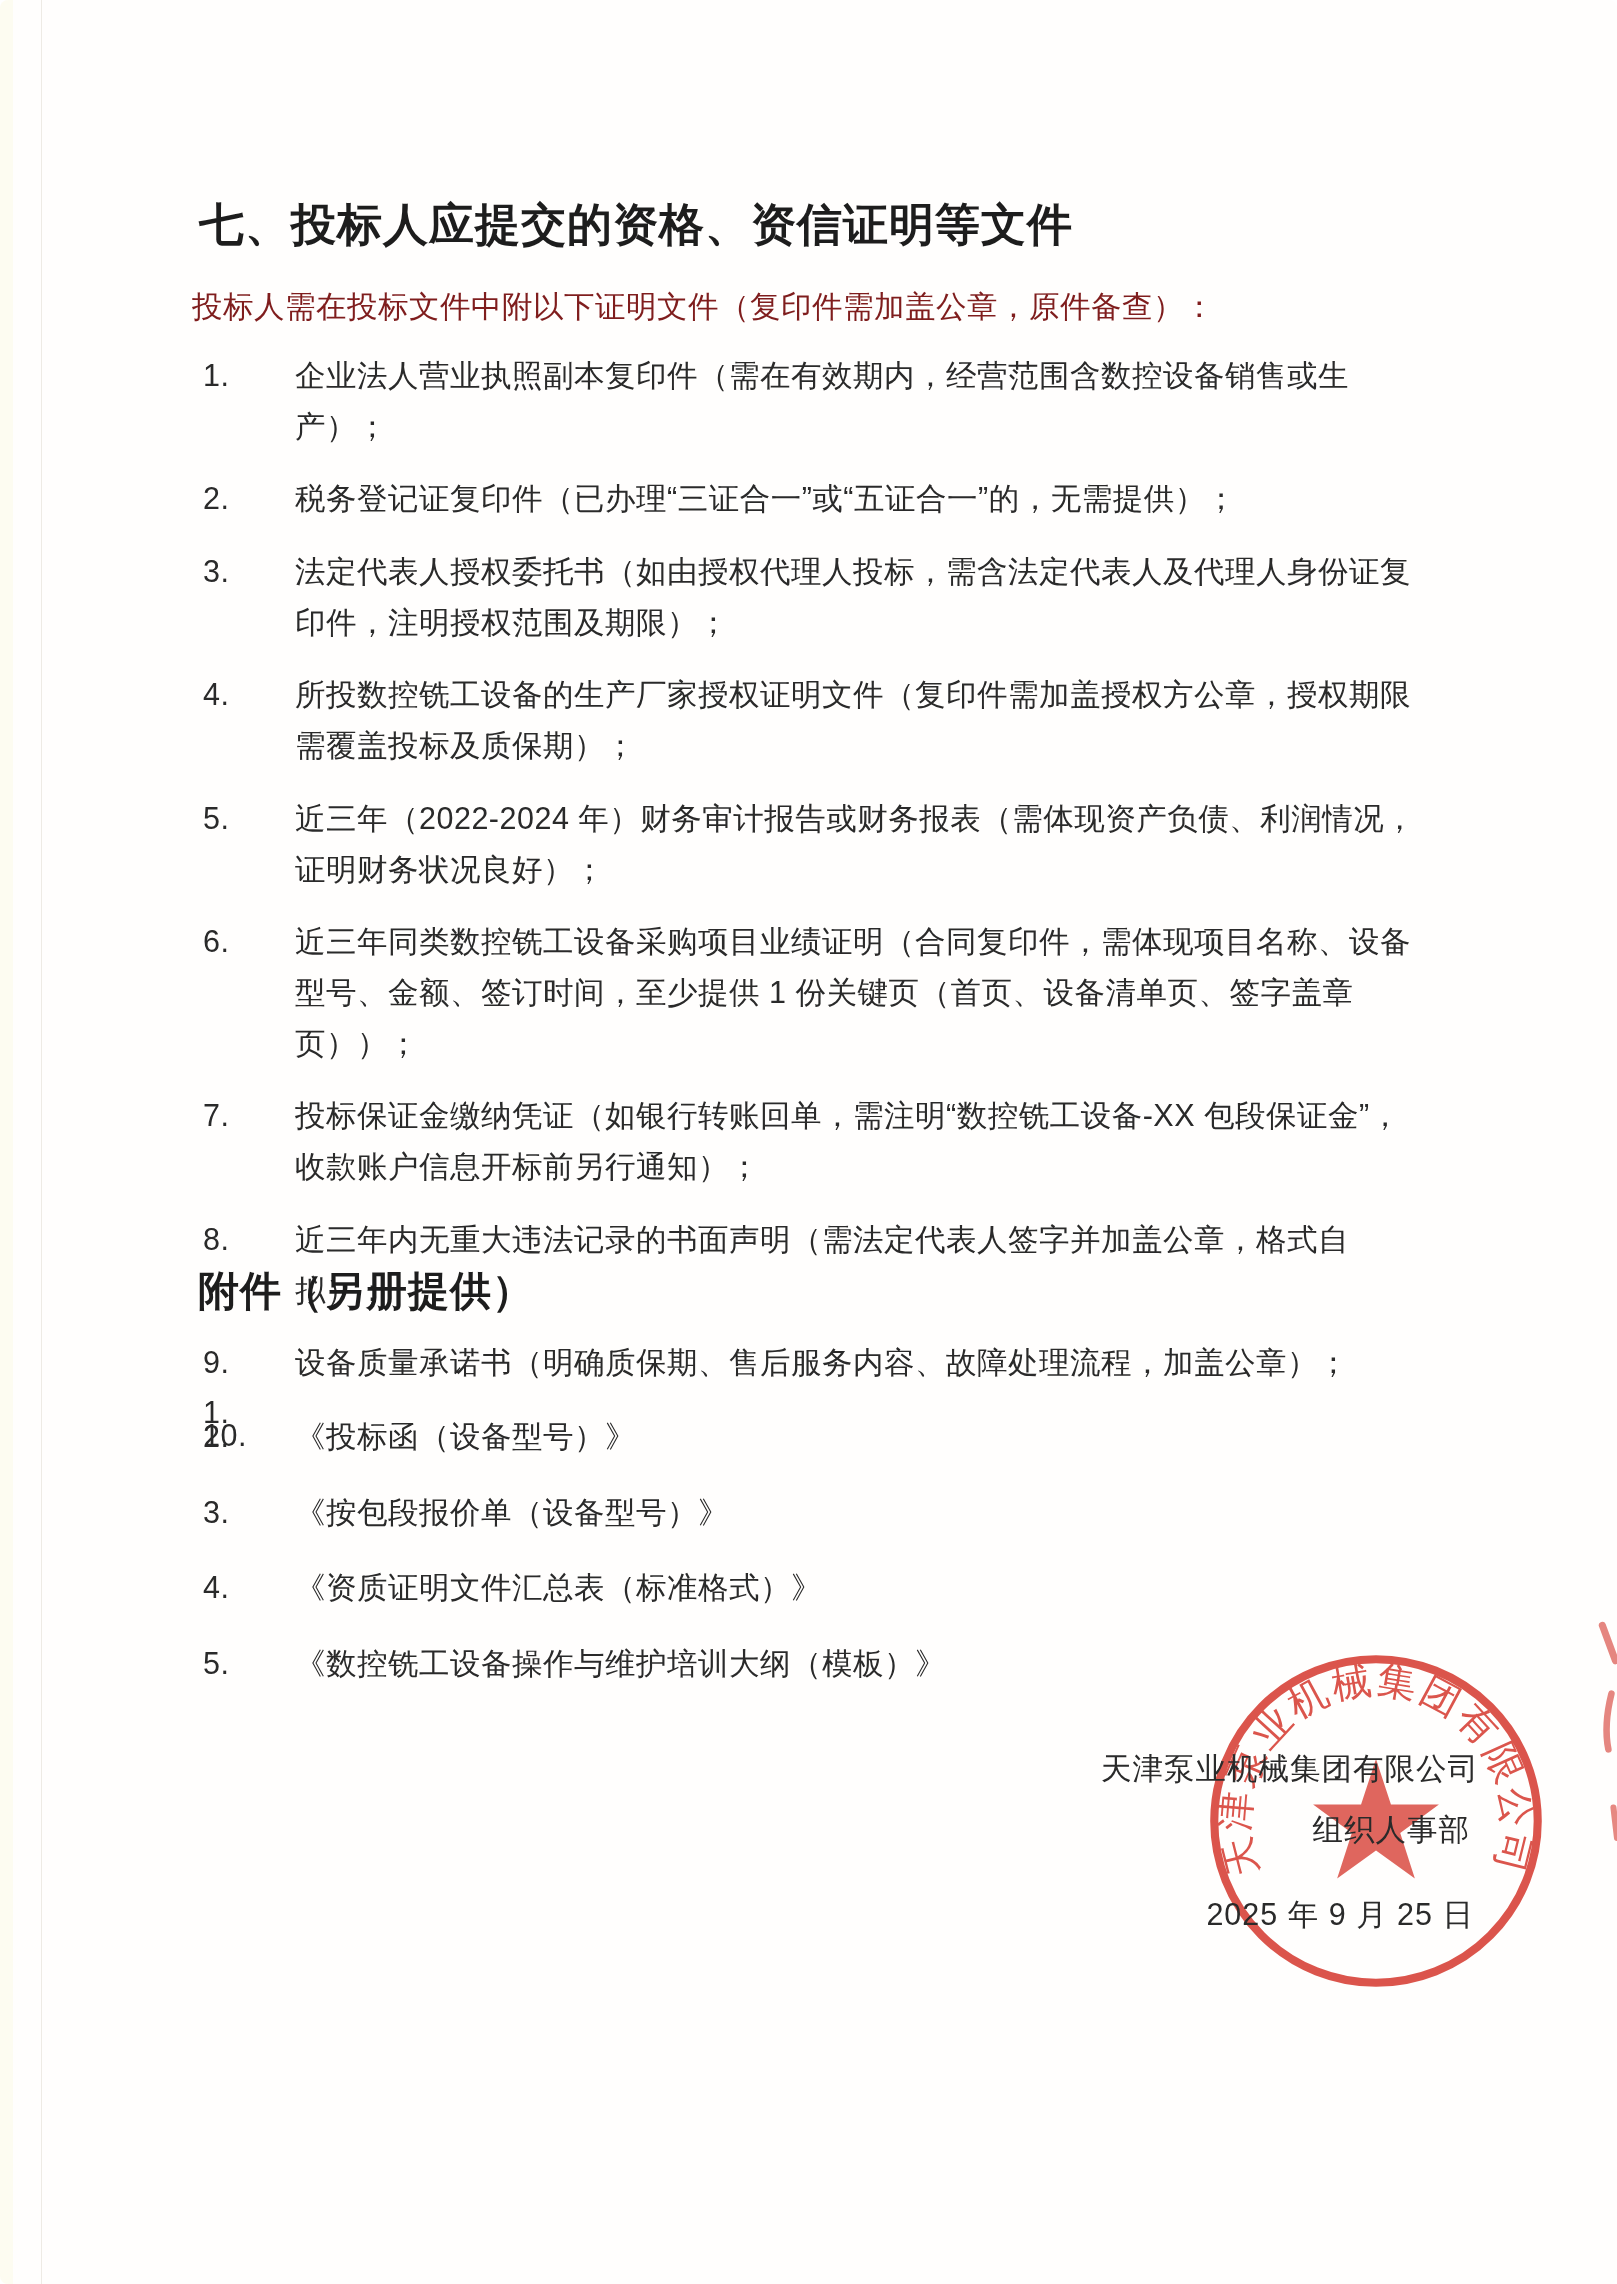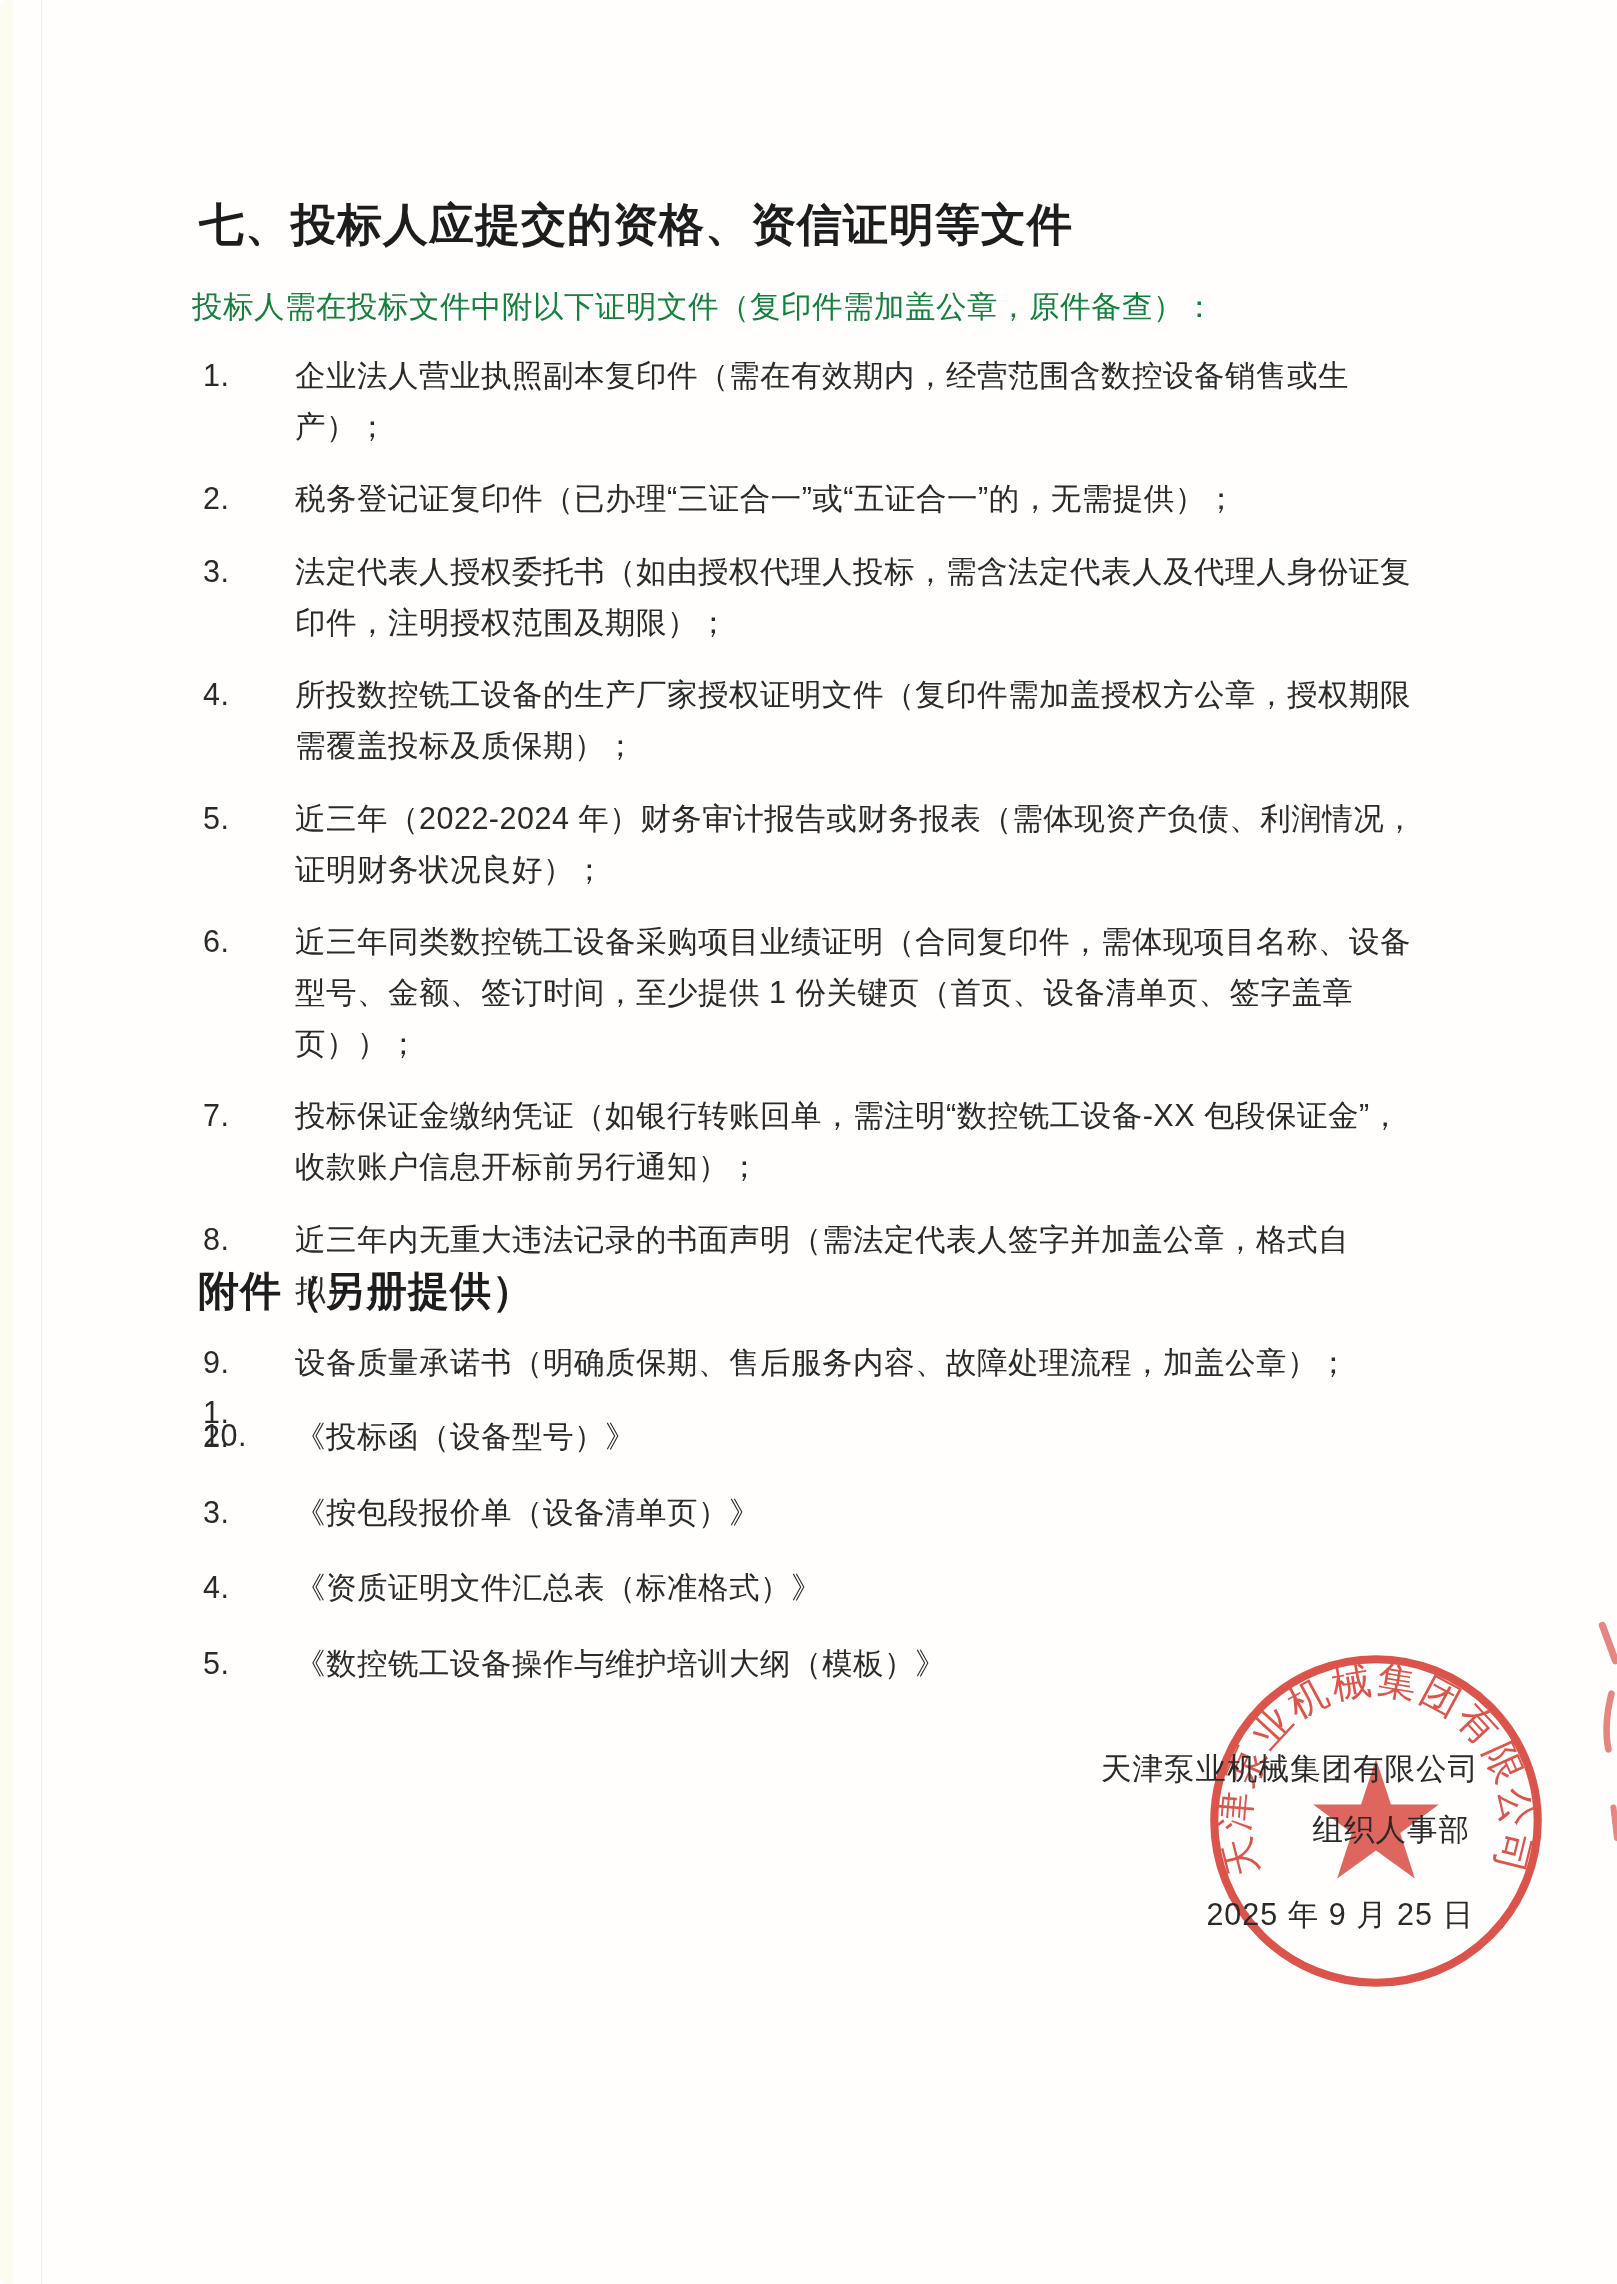--- a/index.html
+++ b/index.html
@@ -27,21 +27,21 @@
     background: rgba(160,150,120,.18);
   }
   .section-title {
     position: absolute; left: 199px; top: 195px;
     font-size: 45px; font-weight: 700; letter-spacing: 1px;
     color: #1d1d1d; white-space: nowrap; z-index: 2;
   }
   .intro {
     position: absolute; left: 192px; top: 283px;
     font-size: 30.5px; letter-spacing: 0.5px; line-height: 47px;
-    color: #15803d; white-space: nowrap; z-index: 2;
+    color: #7f1d1d; white-space: nowrap; z-index: 2;
   }
   .req-list {
     position: absolute; left: 202px; top: 350px; width: 1229px; z-index: 2;
   }
   .att-list {
     position: absolute; left: 202px; top: 1387px; width: 1229px; z-index: 2;
   }
   .num-item {
     position: relative;
     padding-left: 93px;
@@ -155,21 +155,21 @@
         <span class="num">1.</span>
       </div>
 
       <div class="num-item">
         <span class="num">2.</span>
         <span>《投标函（设备型号）》</span>
       </div>
 
       <div class="num-item">
         <span class="num">3.</span>
-        <span>《按包段报价单（设备清单页）》</span>
+        <span>《按包段报价单（设备型号）》</span>
       </div>
 
       <div class="num-item">
         <span class="num">4.</span>
         <span>《资质证明文件汇总表（标准格式）》</span>
       </div>
 
       <div class="num-item">
         <span class="num">5.</span>
         <span>《数控铣工设备操作与维护培训大纲（模板）》</span>

